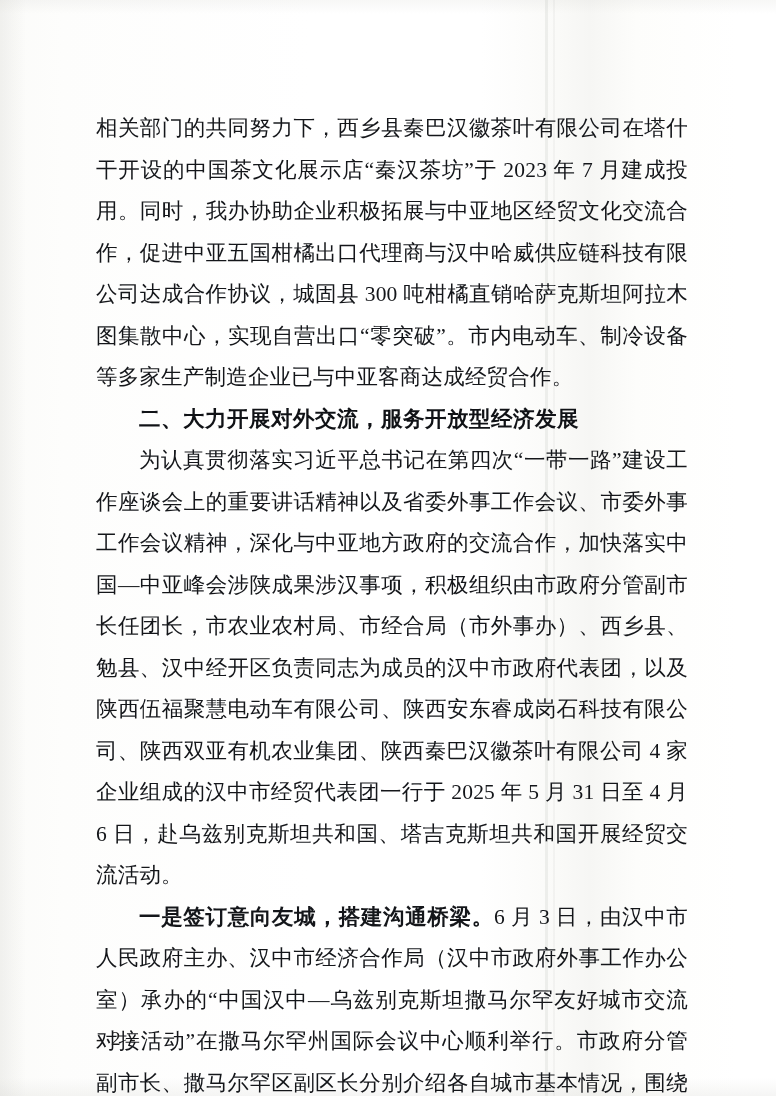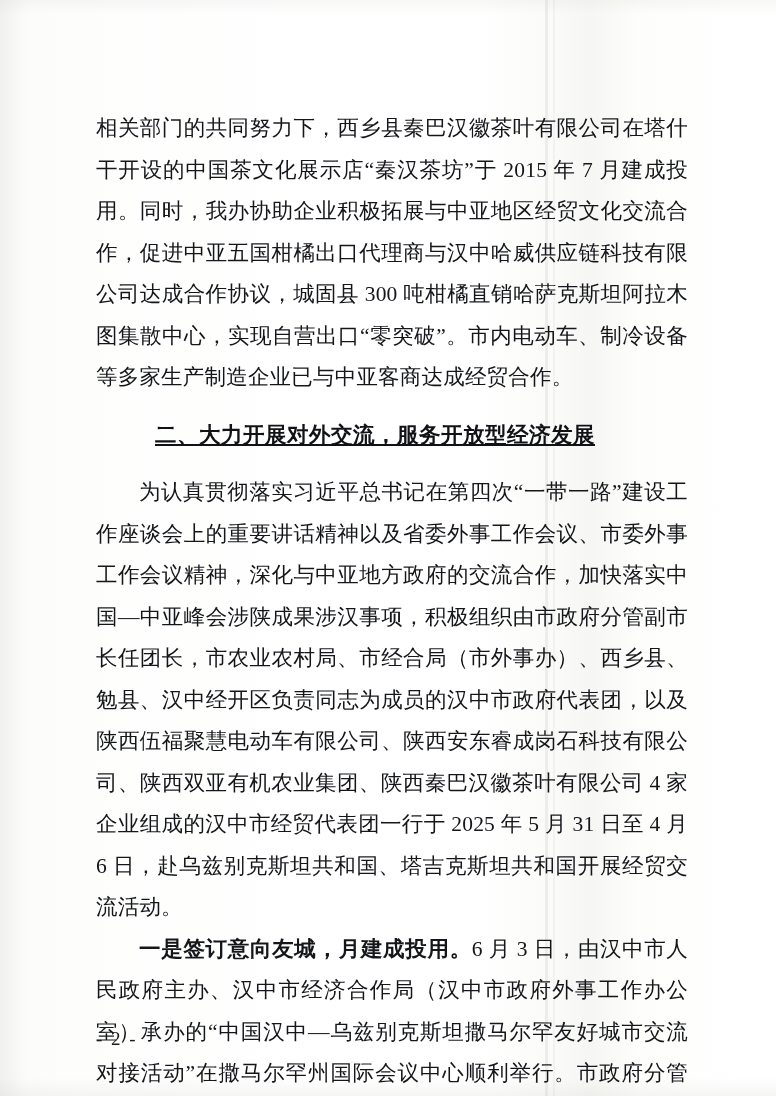--- a/index.html
+++ b/index.html
@@ -65,29 +65,28 @@
 
   p.body-par + p.body-par {
     margin-top: 0;
   }
 
   .indent {
     text-indent: 2em;
   }
 
   h2.section-head {
-    margin: 16px;
+    margin: 0;
     font-size: 21.5px;
     line-height: 41.5px;
     font-weight: bold;
     font-family: "Liberation Sans", sans-serif;
     text-indent: 2em;
     letter-spacing: 0.5px;
     color: #101216;
-    text-decoration: underline;
   }
 
   .lead-bold {
     font-weight: bold;
     font-family: "Liberation Sans", sans-serif;
     letter-spacing: 0.3px;
   }
 
   .page-number {
     position: absolute;
@@ -124,26 +123,26 @@
 
 <div class="page">
   <div class="edge-shade-top"></div>
   <div class="edge-shade-left"></div>
   <div class="edge-shade-bottom"></div>
   <div class="scan-seam"></div>
   <div class="scan-seam two"></div>
 
   <div class="content">
 
-    <p class="body-par">相关部门的共同努力下，西乡县秦巴汉徽茶叶有限公司在塔什干开设的中国茶文化展示店“秦汉茶坊”于 2015 年 7 月建成投用。同时，我办协助企业积极拓展与中亚地区经贸文化交流合作，促进中亚五国柑橘出口代理商与汉中哈威供应链科技有限公司达成合作协议，城固县 300 吨柑橘直销哈萨克斯坦阿拉木图集散中心，实现自营出口“零突破”。市内电动车、制冷设备等多家生产制造企业已与中亚客商达成经贸合作。</p>
+    <p class="body-par">相关部门的共同努力下，西乡县秦巴汉徽茶叶有限公司在塔什干开设的中国茶文化展示店“秦汉茶坊”于 2023 年 7 月建成投用。同时，我办协助企业积极拓展与中亚地区经贸文化交流合作，促进中亚五国柑橘出口代理商与汉中哈威供应链科技有限公司达成合作协议，城固县 300 吨柑橘直销哈萨克斯坦阿拉木图集散中心，实现自营出口“零突破”。市内电动车、制冷设备等多家生产制造企业已与中亚客商达成经贸合作。</p>
 
     <h2 class="section-head">二、大力开展对外交流，服务开放型经济发展</h2>
 
     <p class="body-par indent">为认真贯彻落实习近平总书记在第四次“一带一路”建设工作座谈会上的重要讲话精神以及省委外事工作会议、市委外事工作会议精神，深化与中亚地方政府的交流合作，加快落实中国—中亚峰会涉陕成果涉汉事项，积极组织由市政府分管副市长任团长，市农业农村局、市经合局（市外事办）、西乡县、勉县、汉中经开区负责同志为成员的汉中市政府代表团，以及陕西伍福聚慧电动车有限公司、陕西安东睿成岗石科技有限公司、陕西双亚有机农业集团、陕西秦巴汉徽茶叶有限公司 4 家企业组成的汉中市经贸代表团一行于 2025 年 5 月 31 日至 4 月 6 日，赴乌兹别克斯坦共和国、塔吉克斯坦共和国开展经贸交流活动。</p>
 
     <p class="body-par indent">
-      <span class="lead-bold">一是签订意向友城，月建成投用。</span><span>6 月 3 日，由汉中市人民政府主办、汉中市经济合作局（汉中市政府外事工作办公室）承办的“中国汉中—乌兹别克斯坦撒马尔罕友好城市交流对接活动”在撒马尔罕州国际会议中心顺利举行。市政府分管副市长、撒马尔罕区副区长分别介绍各自城市基本情况，围绕经贸合作、文</span>
+      <span class="lead-bold">一是签订意向友城，搭建沟通桥梁。</span><span>6 月 3 日，由汉中市人民政府主办、汉中市经济合作局（汉中市政府外事工作办公室）承办的“中国汉中—乌兹别克斯坦撒马尔罕友好城市交流对接活动”在撒马尔罕州国际会议中心顺利举行。市政府分管副市长、撒马尔罕区副区长分别介绍各自城市基本情况，围绕经贸合作、文</span>
     </p>
 
   </div>
 
   <div class="page-number">- 2 -</div>
 </div>
 
 </body></html>

